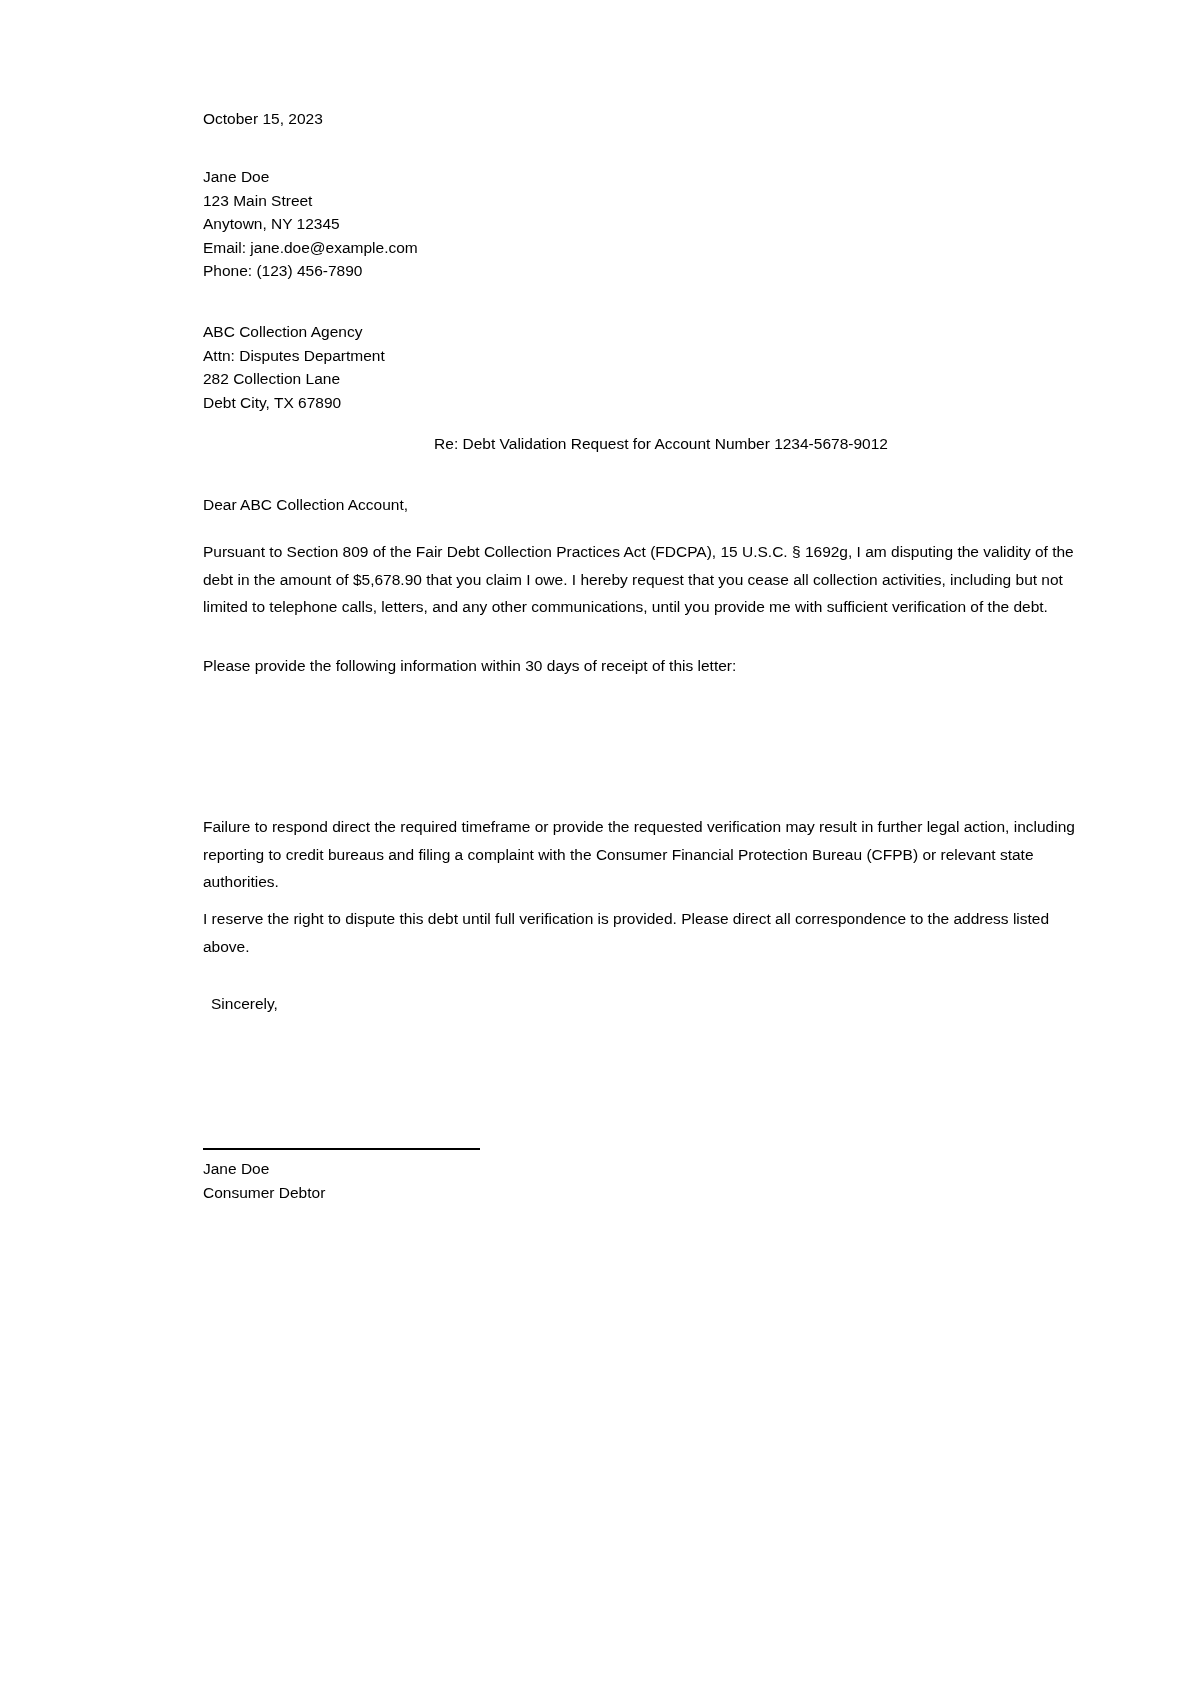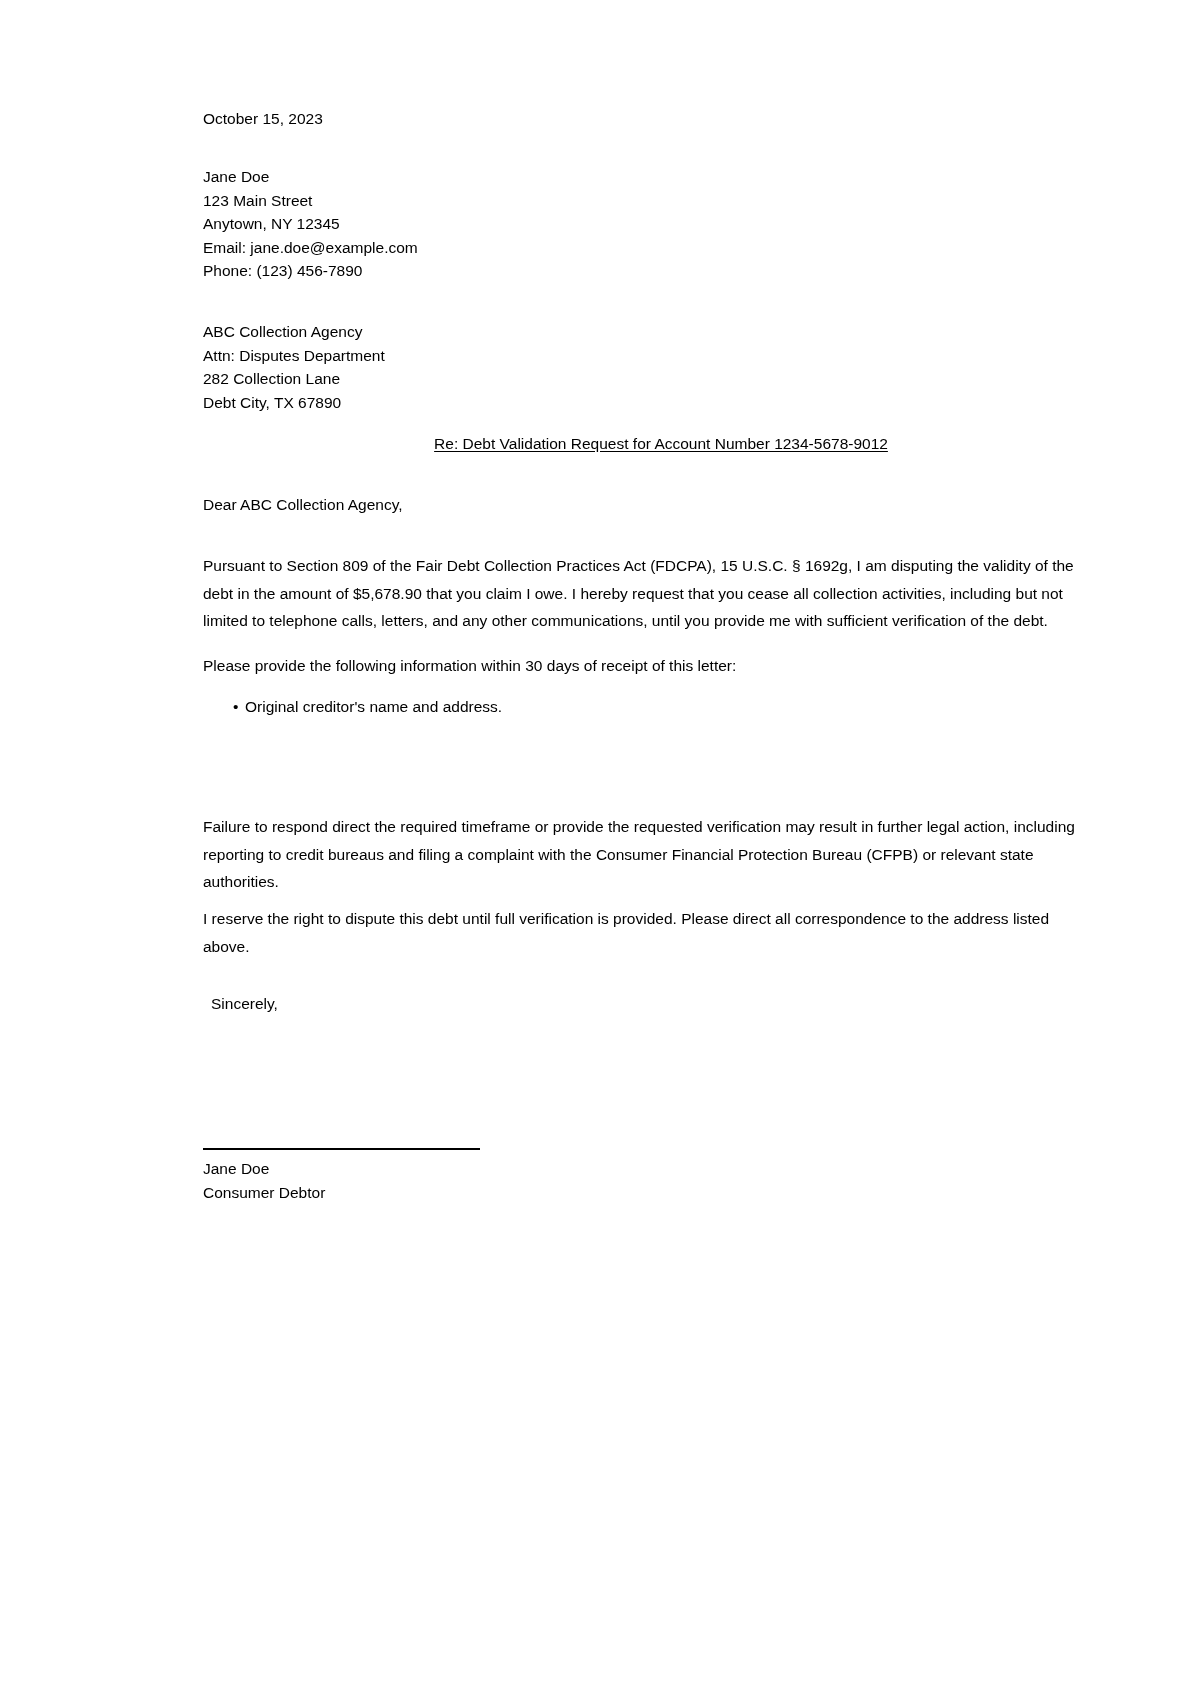--- a/index.html
+++ b/index.html
@@ -60,34 +60,33 @@
   .subject-block {
     position: absolute;
     top: 432px;
     left: 0;
     width: 884px;
     text-align: center;
   }
   .subject-text {
     font-size: 15.5px;
     line-height: 23.6px;
-    text-decoration: underline;
     text-underline-offset: 2px;
     margin-left: 32px;
   }
   
   .salutation-block {
     position: absolute;
     top: 493px;
     left: 0;
   }
   
   .body-1 {
     position: absolute;
-    top: 552px;
+    top: 538px;
     left: 0;
     width: 884px;
   }
   .body-2 {
     position: absolute;
     top: 652px;
     left: 0;
     width: 884px;
   }
   .bullet-list {
@@ -165,29 +164,28 @@
       <div class="line">Attn: Disputes Department</div>
       <div class="line">282 Collection Lane</div>
       <div class="line">Debt City, TX 67890</div>
     </div>
 
     <div class="subject-block">
       <span class="subject-text">Re: Debt Validation Request for Account Number 1234-5678-9012</span>
     </div>
 
     <div class="salutation-block">
-      <div class="line">Dear ABC Collection Agency,</div>
+      <div class="line">Dear ABC Collection Account,</div>
     </div>
 
     <div class="para body-1">Pursuant to Section 809 of the Fair Debt Collection Practices Act (FDCPA), 15 U.S.C. § 1692g, I am disputing the validity of the debt in the amount of $5,678.90 that you claim I owe. I hereby request that you cease all collection activities, including but not limited to telephone calls, letters, and any other communications, until you provide me with sufficient verification of the debt.</div>
 
     <div class="para body-2">Please provide the following information within 30 days of receipt of this letter:</div>
 
     <ul class="bullet-list">
-      <li class="bullet-item"><span class="bullet-glyph">•</span><span>Original creditor's name and address.</span></li>
     </ul>
 
     <div class="para body-3">Failure to respond direct the required timeframe or provide the requested verification may result in further legal action, including reporting to credit bureaus and filing a complaint with the Consumer Financial Protection Bureau (CFPB) or relevant state authorities.</div>
 
     <div class="para body-4">I reserve the right to dispute this debt until full verification is provided. Please direct all correspondence to the address listed above.</div>
 
     <div class="closing-block">
       <div class="line">Sincerely,</div>
     </div>
 

